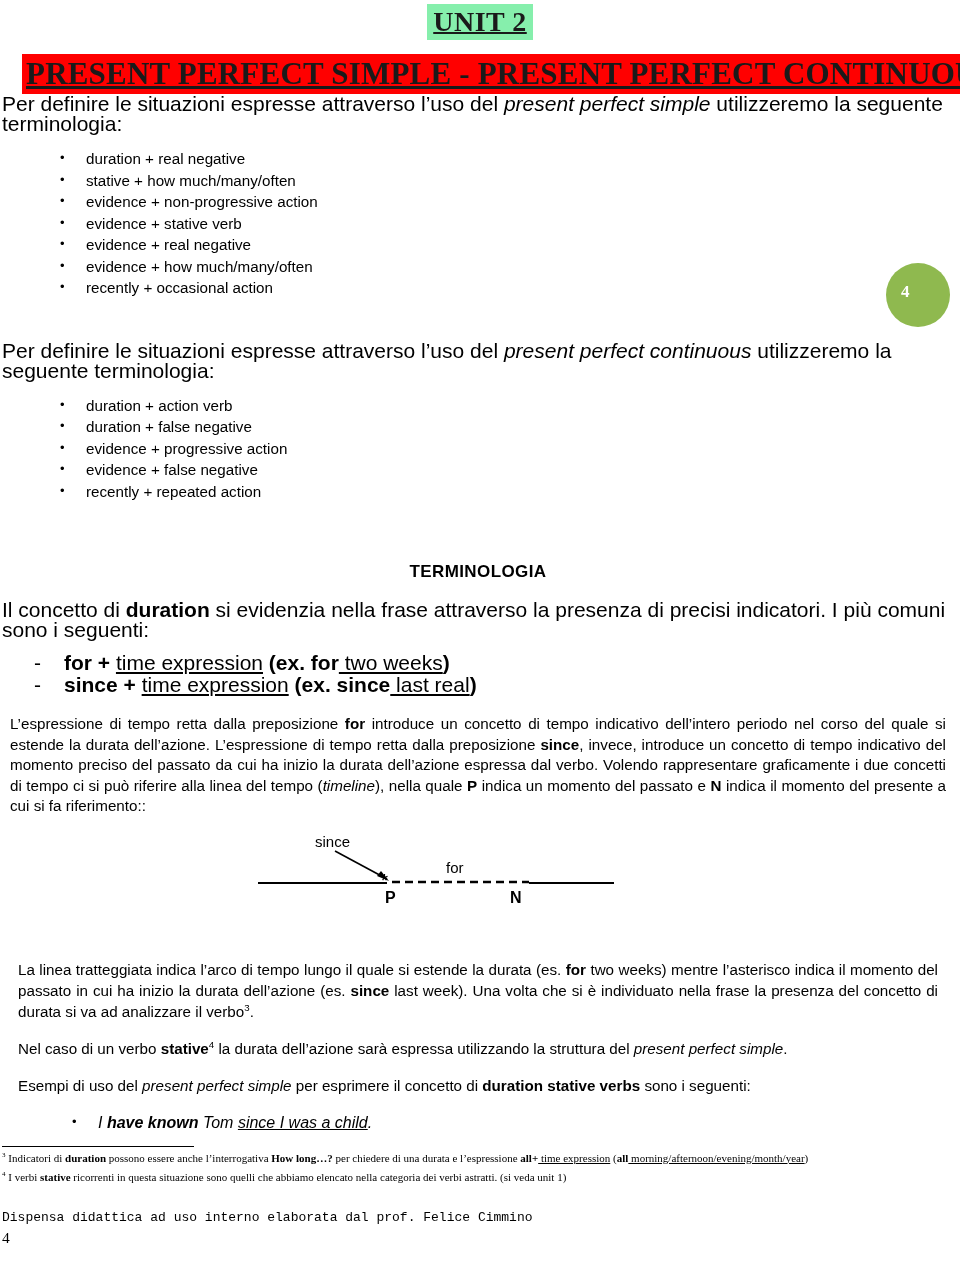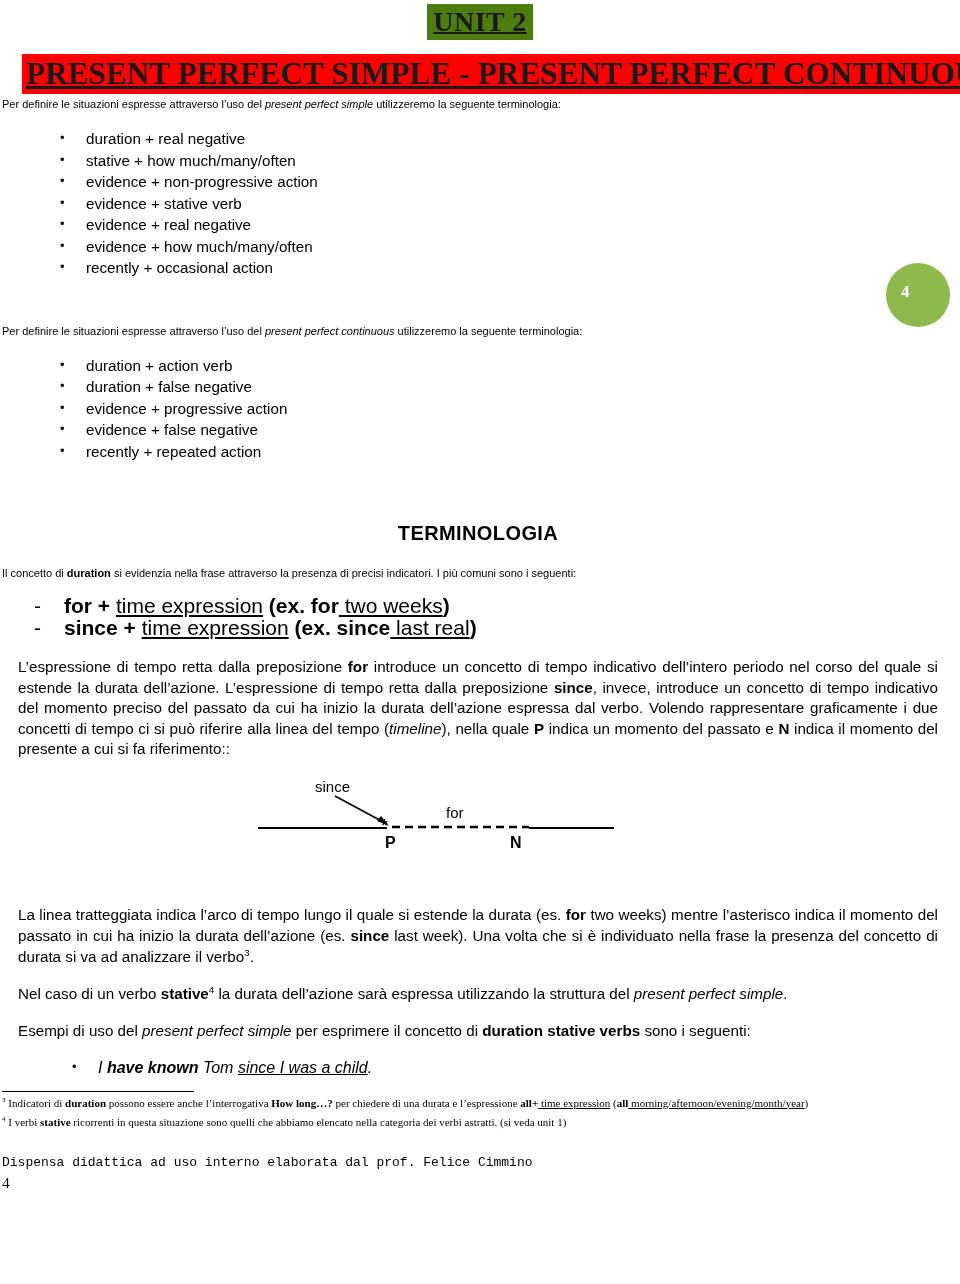--- a/index.html
+++ b/index.html
@@ -22,21 +22,21 @@
     padding: 0;
   }
 
   
   .unit-wrap {
     text-align: center;
     padding-top: 4px;
   }
   .unit-title {
     display: inline-block;
-    background: #4d7c0f;
+    background: #86efac;
     color: #1a1a1a;
     font-family: "Liberation Serif", serif;
     font-weight: bold;
     font-size: 28px;
     line-height: 34px;
     letter-spacing: 0.5px;
     padding: 1px 6px 1px 6px;
     text-decoration: underline;
     text-underline-offset: 1px;
   }
@@ -59,21 +59,21 @@
     text-underline-offset: 2px;
     white-space: nowrap;
   }
 
   
   .body-area {
     padding-left: 2px;
     padding-right: 6px;
   }
   p.para {
-    font-size: 11px;
+    font-size: 21px;
     line-height: 20px;
     margin: 0;
   }
   .intro1 { margin-top: 26px; }
 
   ul.bullets {
     list-style: none;
     margin: 14px 0 0 0;
     padding: 0 0 0 58px;
   }
@@ -151,33 +151,33 @@
     top: 19px;
     color: #ffffff;
     font-size: 17px;
     font-weight: bold;
     font-family: "Liberation Serif", serif;
   }
 
   
   .terminologia {
     text-align: center;
-    font-size: 20px;
+    font-size: 17px;
     font-weight: bold;
     letter-spacing: 0.4px;
     margin-top: 60px;
   }
 
   .para-block {
     font-size: 15.2px;
     line-height: 20.5px;
     text-align: justify;
     margin-top: 18px;
   }
-  .para-block p { margin: 16px; }
+  .para-block p { margin: 8px; }
 
   .tail-block {
     font-size: 15.2px;
     line-height: 21px;
     text-align: justify;
     margin-top: 0;
   }
   .tail-block p { margin: 16px; }
 
   

